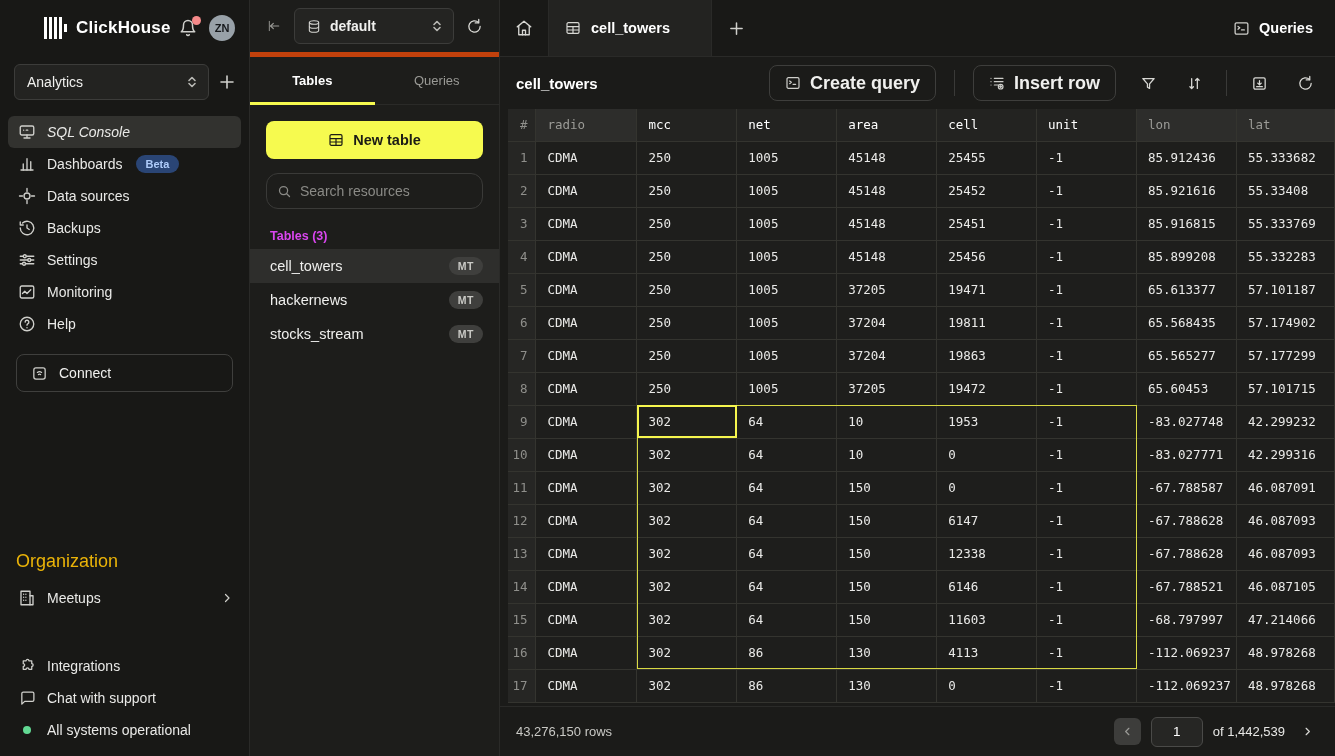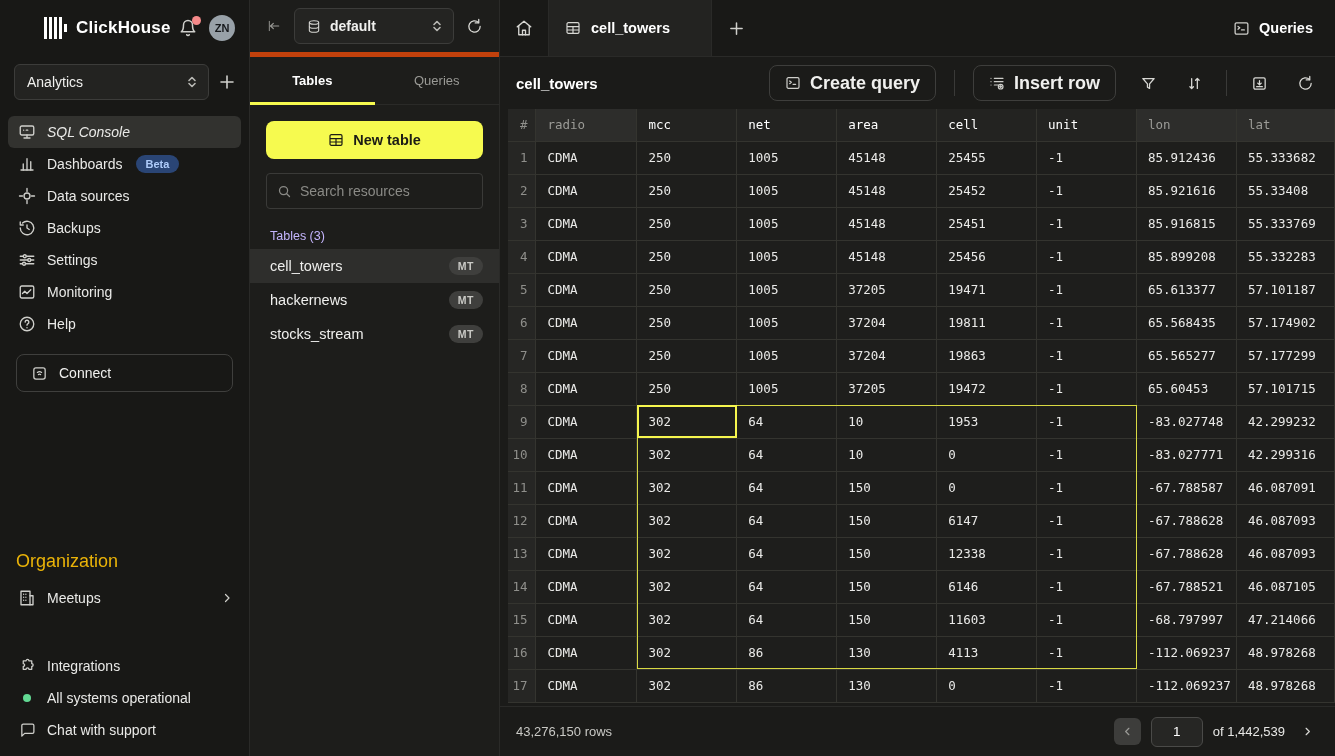--- a/index.html
+++ b/index.html
@@ -38,24 +38,24 @@
   
   .explorer { width:250px; min-width:250px; background:#1d1d1b; border-right:1px solid #2a2a28; display:flex; flex-direction:column; }
   .ex-header { height:57px; display:flex; align-items:center; padding:0 16px; gap:12px; border-bottom:5px solid #c2410c; }
   .db-select { flex:1; height:36px; background:#242422; border:1px solid #3c3c3a; border-radius:6px; display:flex; align-items:center; gap:9px; padding:0 10px 0 12px; cursor:pointer; }
   .db-select .lbl { flex:1; font-size:14px; font-weight:600; color:#f0f0ee; }
   .ex-tabs { height:48px; display:flex; border-bottom:1px solid #2a2a28; }
   .ex-tab { flex:1; display:flex; align-items:center; justify-content:center; font-size:13px; color:#9a9a96; cursor:pointer; position:relative; }
   .ex-tab.active { color:#fff; font-weight:600; }
   .ex-tab.active::after { content:""; position:absolute; left:0; right:0; bottom:-1px; height:3px; background:#f6fa4f; }
   .new-table-btn { margin:16px 16px 0 16px; height:38px; background:#f6fa4f; border:none; border-radius:8px; display:flex; align-items:center; justify-content:center; gap:9px; font-size:14.5px; font-weight:600; color:#1b1b15; cursor:pointer; font-family:"Liberation Sans",sans-serif; }
-  .search-box { margin:14px 16px 0 16px; height:36px; border:1px solid #3a3a38; border-radius:4px; display:flex; align-items:center; padding:0 10px; gap:8px; }
+  .search-box { margin:14px 16px 0 16px; height:36px; border:1px solid #3a3a38; border-radius:12px; display:flex; align-items:center; padding:0 10px; gap:8px; }
   .search-box input { flex:1; background:transparent; border:none; outline:none; color:#e8e8e6; font-size:14px; font-family:"Liberation Sans",sans-serif; }
   .search-box input::placeholder { color:#8a8a86; }
-  .tables-label { margin:20px 0 6px 0; padding:0 20px; font-size:12.5px; color:#c4b5fd; }
+  .tables-label { margin:20px 0 6px 0; padding:0 20px; font-size:12.5px; color:#d946ef;font-weight:bold; }
   .table-item { height:34px; display:flex; align-items:center; padding:0 16px 0 20px; cursor:pointer; font-size:14.5px; color:#efefed; }
   .table-item.active { background:#2e2e2c; }
   .table-item .mt-badge { margin-left:auto; background:#3f3f3d; color:#c9c9c5; font-size:10.5px; font-weight:700; padding:3px 9px; border-radius:9px; letter-spacing:.5px; }
 
   
   .main { flex:1; background:#1b1b19; display:flex; flex-direction:column; min-width:0; }
   .tabbar { height:57px; display:flex; align-items:stretch; border-bottom:1px solid #2a2a28; background:#191917; }
   .home-btn { width:48px; display:flex; align-items:center; justify-content:center; cursor:pointer; color:#d6d6d2; }
   .main-tab { width:164px; background:#232321; border-left:1px solid #2a2a28; border-right:1px solid #2a2a28; display:flex; align-items:center; gap:10px; padding:0 16px; cursor:pointer; }
   .main-tab .lbl { font-size:14.5px; font-weight:600; color:#fff; }
@@ -242,32 +242,32 @@
     <div class="sb-bottom">
       <div class="nav-item">
         <span class="icon">
             <svg width="17" height="17" viewBox="0 0 24 24" fill="none" stroke="currentColor" stroke-width="1.8" stroke-linecap="round" stroke-linejoin="round">
               <path d="M10 4a2 2 0 1 1 4 0h4v4a2 2 0 1 1 0 4v4h-4a2 2 0 1 0-4 0H6v-4a2 2 0 1 0 0-4V4z"></path>
             </svg>
           </span>
         <span>Integrations</span>
       </div>
       <div class="nav-item">
+        <span class="icon">
+            <svg width="17" height="17" viewBox="0 0 24 24" fill="none" stroke="currentColor" stroke-width="1.8" stroke-linecap="round" stroke-linejoin="round">
+              <path d="M21 14a2 2 0 0 1-2 2H8l-4 4V5a2 2 0 0 1 2-2h13a2 2 0 0 1 2 2z"></path>
+            </svg>
+          </span>
+        <span>Chat with support</span>
+      </div>
+      <div class="nav-item">
         <span class="icon" style="width:18px;">
             <span class="status-dot"></span>
           </span>
         <span>All systems operational</span>
-      </div>
-      <div class="nav-item">
-        <span class="icon">
-            <svg width="17" height="17" viewBox="0 0 24 24" fill="none" stroke="currentColor" stroke-width="1.8" stroke-linecap="round" stroke-linejoin="round">
-              <path d="M21 14a2 2 0 0 1-2 2H8l-4 4V5a2 2 0 0 1 2-2h13a2 2 0 0 1 2 2z"></path>
-            </svg>
-          </span>
-        <span>Chat with support</span>
       </div>
     </div>
   </div>
 
   <div class="explorer">
     <div class="ex-header">
       <span class="icon">
           <svg width="16" height="16" viewBox="0 0 24 24" fill="none" stroke="#9a9a96" stroke-width="1.8" stroke-linecap="round" stroke-linejoin="round">
             <path d="M19 12H7"></path>
             <path d="M11 8l-4 4 4 4"></path>

